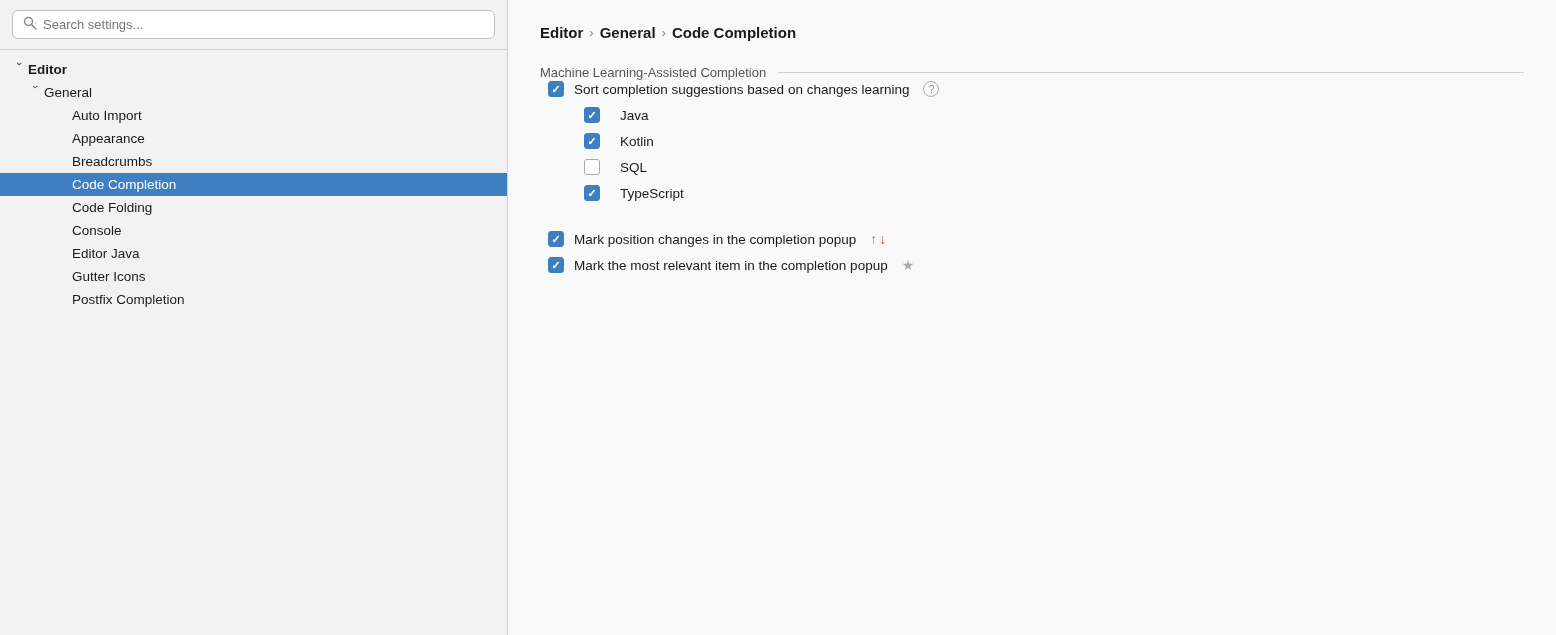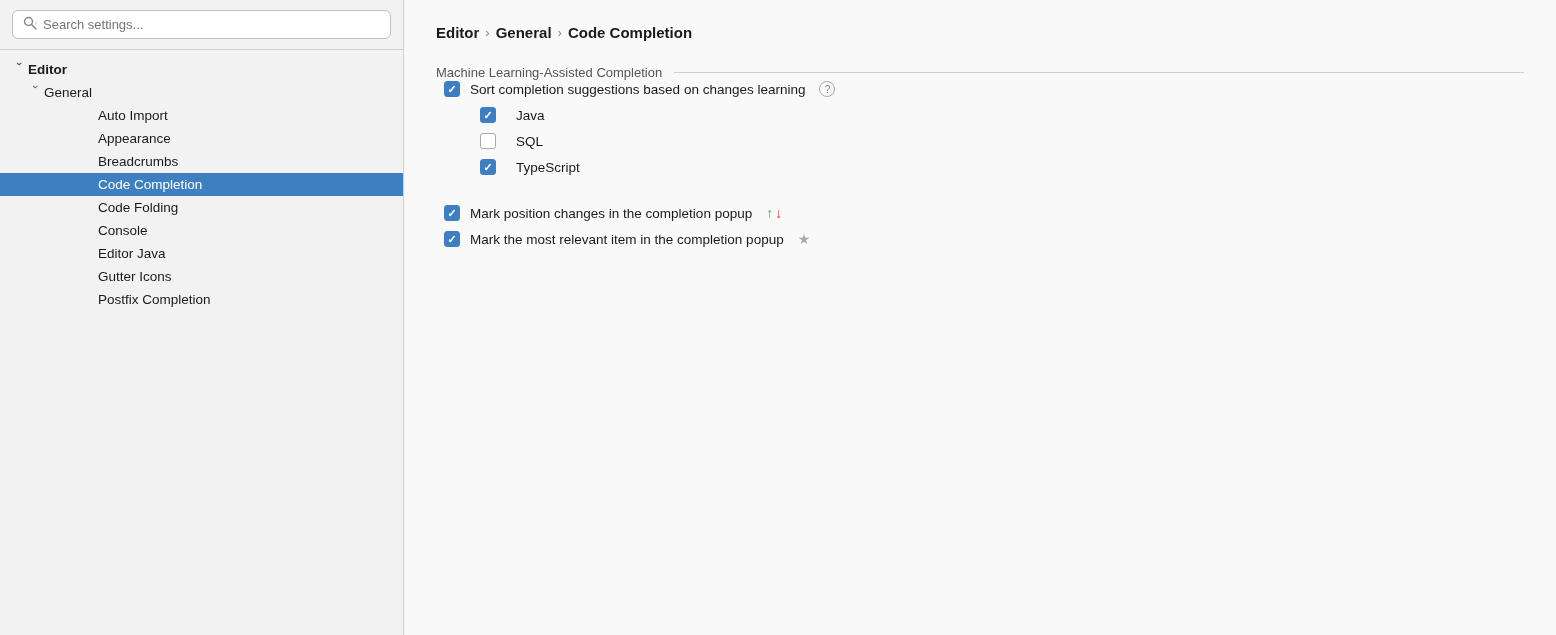--- a/index.html
+++ b/index.html
@@ -8,21 +8,21 @@
       font-size: 14px;
       background: #f2f2f2;
       display: flex;
       height: 635px;
       width: 1556px;
       overflow: hidden;
     }
 
     
     .sidebar {
-      width: 404px;
+      width: 508px;
       background: #f2f2f2;
       border-right: 1px solid #d0d0d0;
       display: flex;
       flex-direction: column;
       flex-shrink: 0;
       height: 100%;
       overflow-y: auto;
     }
 
     .search-bar {
@@ -87,21 +87,21 @@
     .tree-item.active .chevron {
       color: #ffffff;
     }
 
     .tree-item .label {
       font-size: 13.5px;
     }
 
     .tree-item.level-0 { padding-left: 12px; font-weight: 600; font-size: 14px; }
     .tree-item.level-1 { padding-left: 28px; }
-    .tree-item.level-2 { padding-left: 82px; }
+    .tree-item.level-2 { padding-left: 56px; }
 
     
     .main-content {
       flex: 1;
       background: #f9f9f9;
       padding: 24px 32px;
       overflow-y: auto;
     }
 
     .breadcrumb {
@@ -320,20 +320,24 @@
       <span>Sort completion suggestions based on changes learning</span>
       <span class="help-icon">?</span>
     </div>
 
     <div class="option-item sub">
       <div class="checkbox checked"></div>
       <span>Java</span>
     </div>
 
 
+    <div class="option-item sub">
+      <div class="checkbox checked"></div>
+      <span>Kotlin</span>
+    </div>
 
     <div class="option-item sub">
       <div class="checkbox"></div>
       <span>SQL</span>
     </div>
 
     <div class="option-item sub">
       <div class="checkbox checked"></div>
       <span>TypeScript</span>
     </div>

